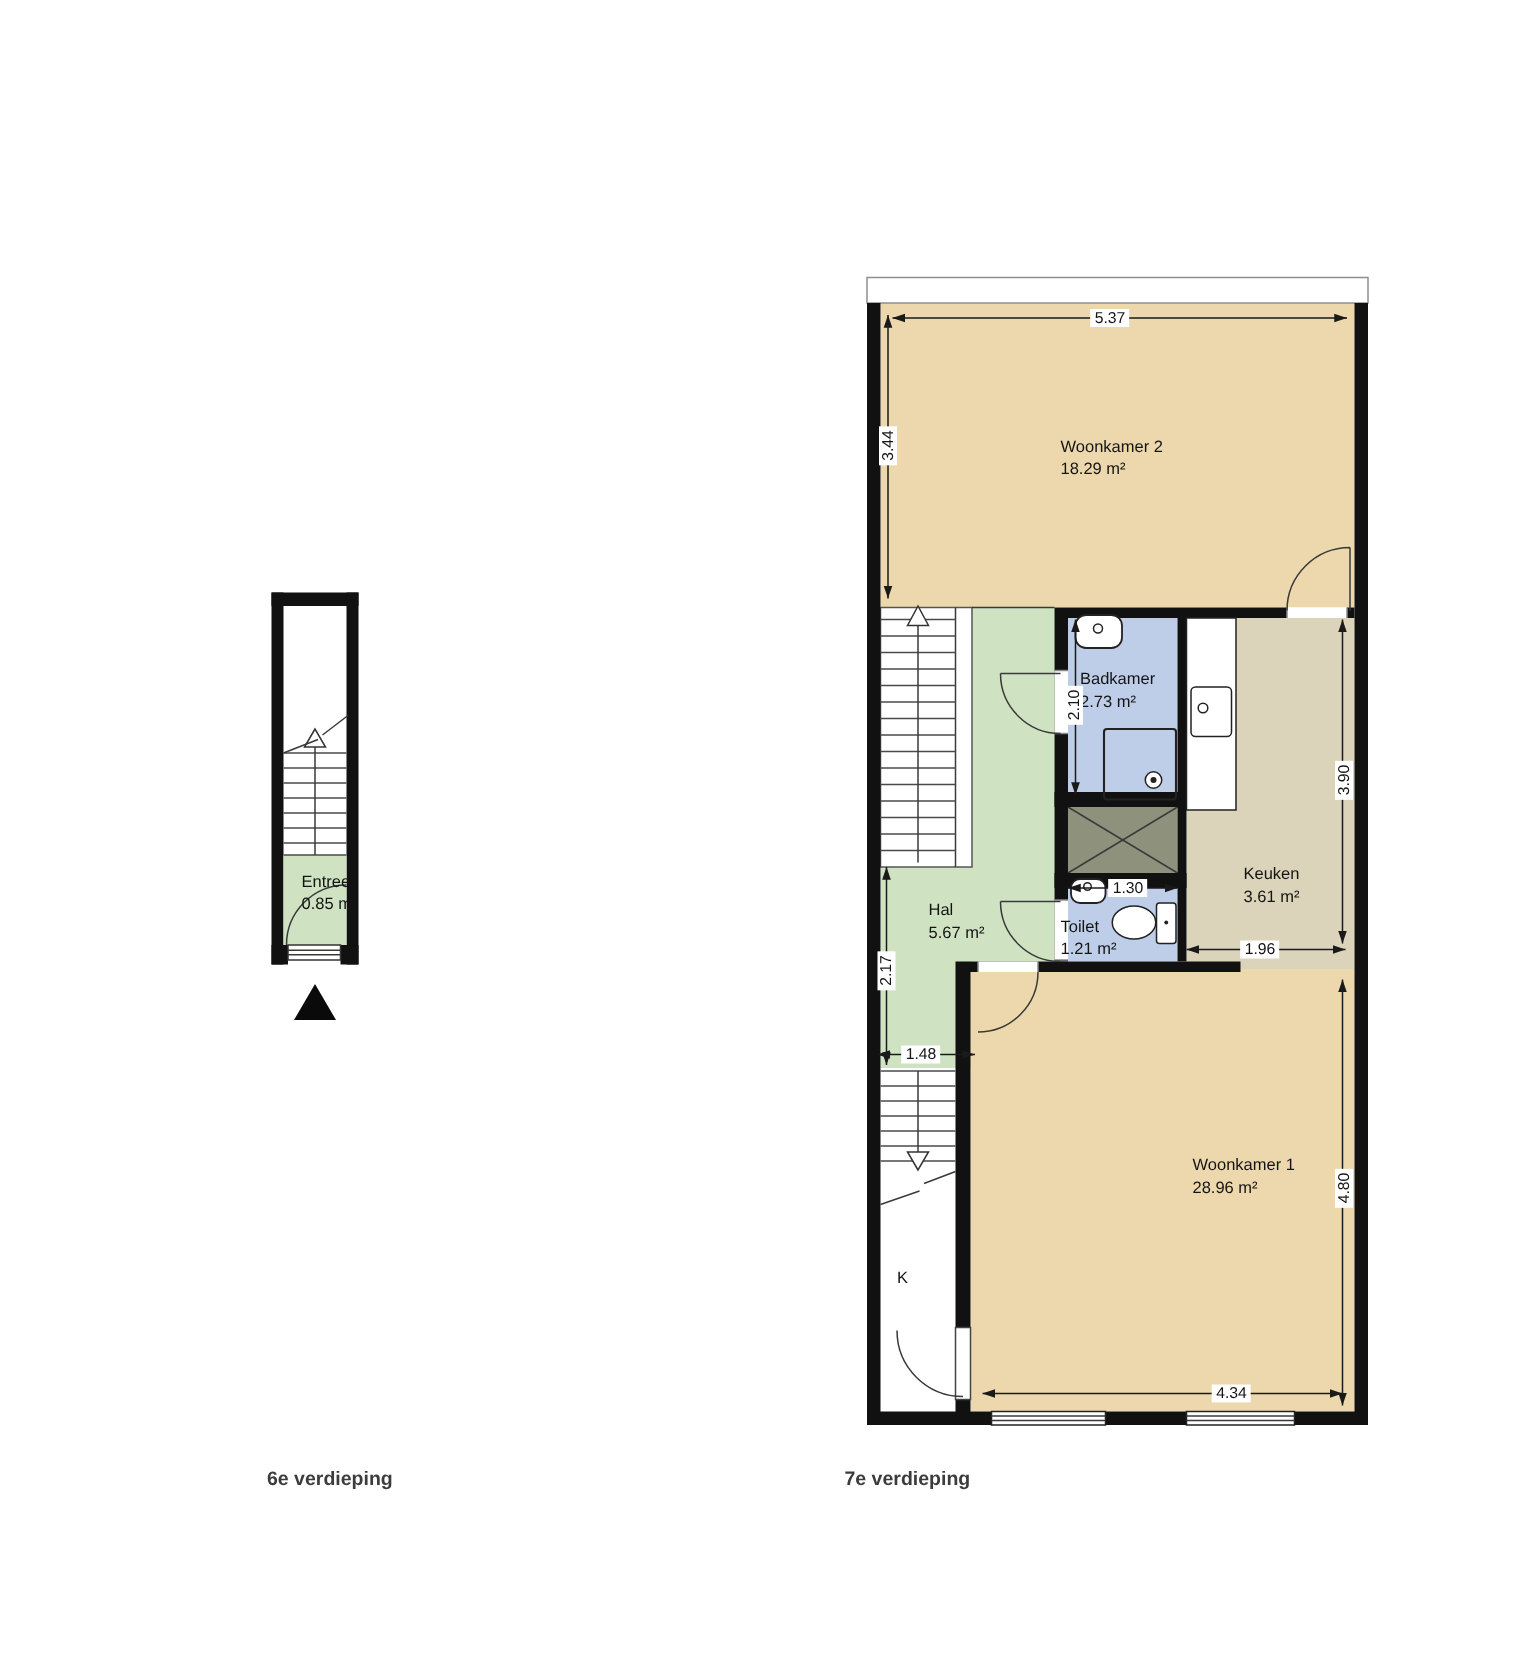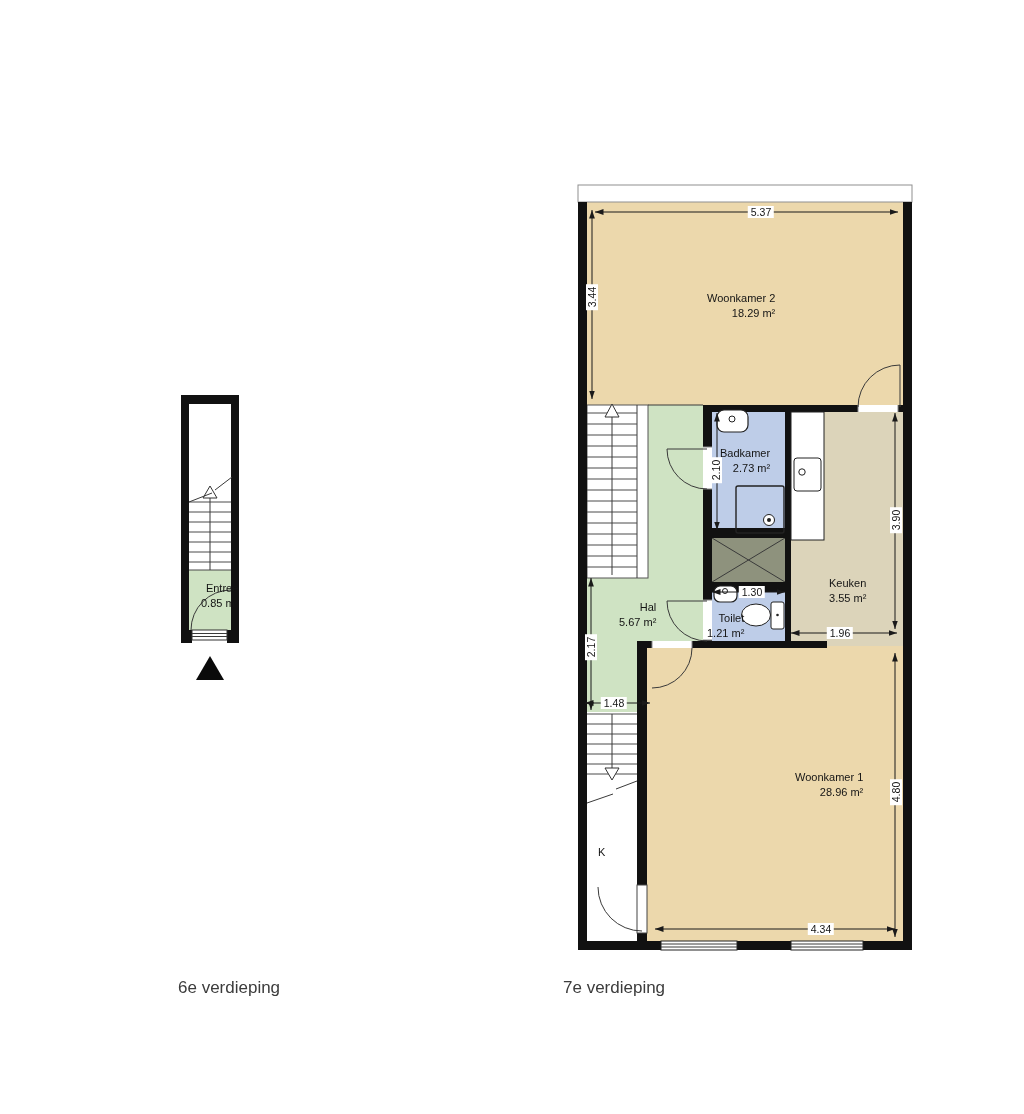--- a/index.html
+++ b/index.html
@@ -11,25 +11,25 @@
   .f-kit{fill:var(--room-kitchen,#dcd4ba);}
   .f-hall{fill:var(--room-hall,#cfe3c3);}
   .f-bath{fill:var(--room-bath,#becde8);}
   .f-shaft{fill:var(--shaft,#8e927d);}
   .ln{stroke:#4a4a4a;fill:none;stroke-width:1;}
   .ln2{stroke:#3a3a3a;fill:none;stroke-width:1;}
   .openln{stroke:#8a8a8a;stroke-width:1;}
   .open{fill:#ffffff;}
   .fixt{fill:#ffffff;stroke:#222;stroke-width:1.2;}
   .dimln{stroke:#1a1a1a;stroke-width:1;fill:none;}
-  .room-label{position:absolute;font-size:11px;line-height:15px;color:#141414;white-space:nowrap;text-align:right;}
+  .room-label{position:absolute;font-size:11px;line-height:15px;color:#141414;white-space:nowrap;}
   .dim{position:absolute;font-size:10.5px;color:#141414;background:#fff;padding:0 3px;
        transform:translate(-50%,-50%);white-space:nowrap;}
   .dim.vert{transform:translate(-50%,-50%) rotate(-90deg);}
-  .floor-label{position:absolute;font-size:17px;color:#3c3c3c;white-space:nowrap;}
+  .floor-label{position:absolute;font-size:13px;color:#3c3c3c;white-space:nowrap;font-weight:bold;}
 </style>
 </head>
 <body>
 
 <div id="canvas">
 
   <svg class="plan" width="1024" height="1114" viewBox="0 0 1024 1114">
     <defs>
       <marker id="ah" viewBox="0 0 10 10" refX="10" refY="5" markerWidth="8.5" markerHeight="8.5" orient="auto-start-reverse">
         <path d="M10,5 L0,1.6 L0,8.4 z" fill="#1a1a1a"></path>
@@ -211,38 +211,38 @@
   <div class="room-label" style="left:707px;top:291px;">
     <div>Woonkamer 2</div>
     <div>18.29 m²</div>
   </div>
   <div class="room-label" style="left:720px;top:446px;">
     <div>Badkamer</div>
     <div>2.73 m²</div>
   </div>
   <div class="room-label" style="left:829px;top:576px;">
     <div>Keuken</div>
-    <div>3.55 m²</div>
+    <div>3.61 m²</div>
   </div>
   <div class="room-label" style="left:619px;top:600px;">
     <div>Hal</div>
     <div>5.67 m²</div>
   </div>
   <div class="room-label" style="left:707px;top:611px;">
     <div>Toilet</div>
     <div>1.21 m²</div>
   </div>
   <div class="room-label" style="left:757px;top:770px;margin-left:38px;">
     <div>Woonkamer 1</div>
     <div>28.96 m²</div>
   </div>
   <div class="room-label" style="left:598px;top:845px;">K</div>
   <div class="floor-label" style="left:563px;top:978px;">7e verdieping</div>
 
-  <div class="dim" style="left:761px;top:212px;text-align:right;">5.37</div>
+  <div class="dim" style="left:740px;top:212px;text-align:right;">5.37</div>
   <div class="dim vert" style="left:592px;top:297px;">3.44</div>
   <div class="dim vert" style="left:716px;top:470px;">2.10</div>
   <div class="dim vert" style="left:896px;top:520px;">3.90</div>
   <div class="dim" style="left:752px;top:592px;">1.30</div>
   <div class="dim" style="left:840px;top:633px;">1.96</div>
   <div class="dim vert" style="left:591px;top:647px;">2.17</div>
   <div class="dim" style="left:614px;top:703px;">1.48</div>
   <div class="dim vert" style="left:896px;top:792px;">4.80</div>
   <div class="dim" style="left:773px;top:929px;margin-left:48px;">4.34</div>
 

